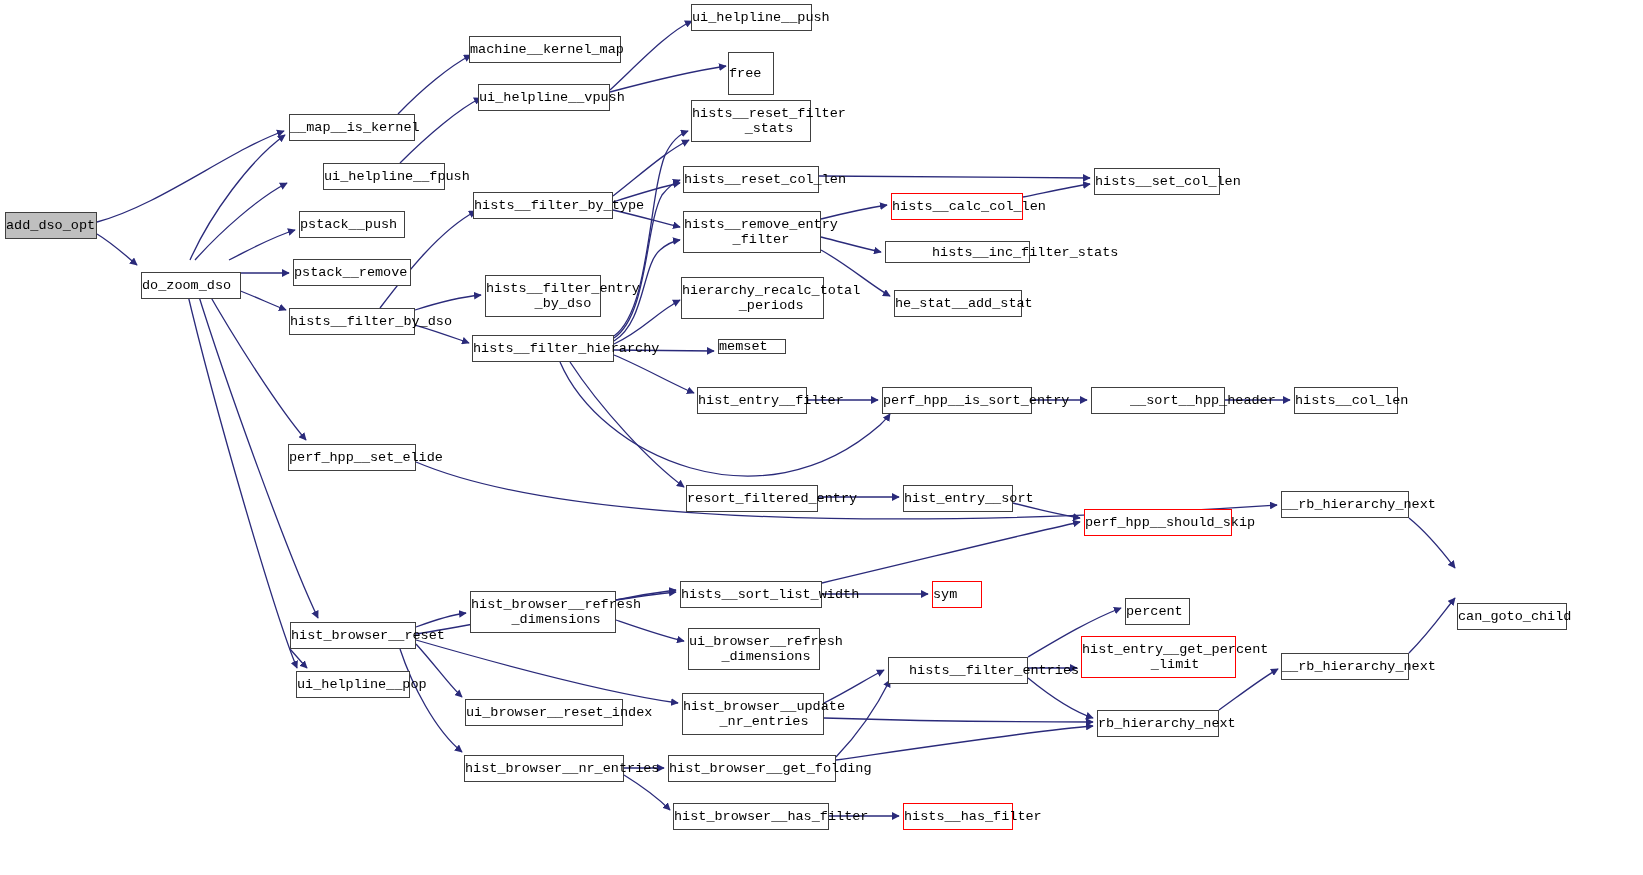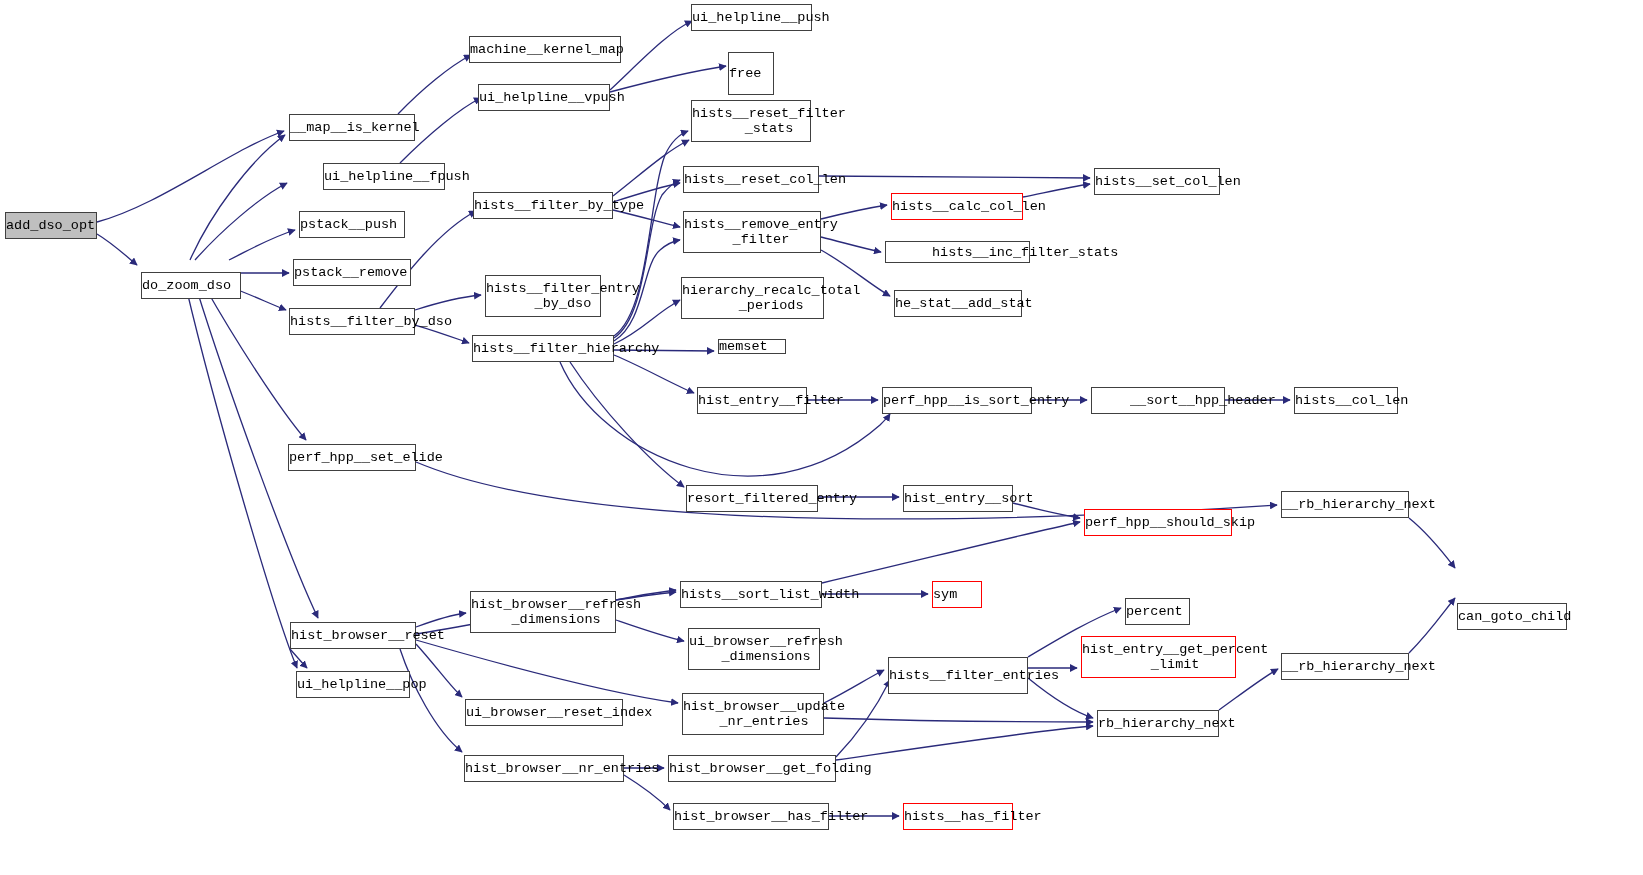--- a/index.html
+++ b/index.html
@@ -162,21 +162,21 @@
 _nr_entries</span></div>
       <div class="node" style="left: 464px; top: 755px; width: 160px; height: 27px;"><span>hist_browser__nr_entries</span></div>
       <div class="node" style="left: 668px; top: 755px; width: 168px; height: 27px;"><span>hist_browser__get_folding</span></div>
       <div class="node" style="left: 673px; top: 803px; width: 156px; height: 27px;"><span>hist_browser__has_filter</span></div>
       <div class="node" style="left: 882px; top: 387px; width: 150px; height: 27px;"><span>perf_hpp__is_sort_entry</span></div>
       <div class="node red" style="left: 891px; top: 193px; width: 132px; height: 27px;"><span>hists__calc_col_len</span></div>
       <div class="node" style="left: 885px; top: 241px; width: 145px; height: 22px; padding-left: 46px;"><span>hists__inc_filter_stats</span></div>
       <div class="node" style="left: 894px; top: 290px; width: 128px; height: 27px;"><span>he_stat__add_stat</span></div>
       <div class="node" style="left: 903px; top: 485px; width: 110px; height: 27px;"><span>hist_entry__sort</span></div>
       <div class="node red" style="left: 932px; top: 581px; width: 50px; height: 27px;"><span>sym</span></div>
-      <div class="node" style="left: 888px; top: 657px; width: 140px; height: 37px;"><span>hists__filter_entries</span></div>
+      <div class="node" style="left: 888px; top: 657px; width: 140px; height: 27px; padding-left: 20px;"><span>hists__filter_entries</span></div>
       <div class="node" style="left: 1094px; top: 168px; width: 126px; height: 27px;"><span>hists__set_col_len</span></div>
       <div class="node" style="left: 1091px; top: 387px; width: 134px; height: 27px; padding-left: 38px;"><span>__sort__hpp_header</span></div>
       <div class="node red" style="left: 1084px; top: 509px; width: 148px; height: 27px;"><span>perf_hpp__should_skip</span></div>
       <div class="node" style="left: 1125px; top: 598px; width: 65px; height: 27px;"><span>percent</span></div>
       <div class="node red" style="left: 1081px; top: 636px; width: 155px; height: 42px;"><span>hist_entry__get_percent
 _limit</span></div>
       <div class="node" style="left: 1097px; top: 710px; width: 122px; height: 27px;"><span>rb_hierarchy_next</span></div>
       <div class="node red" style="left: 903px; top: 803px; width: 110px; height: 27px;"><span>hists__has_filter</span></div>
       <div class="node" style="left: 1294px; top: 387px; width: 104px; height: 27px;"><span>hists__col_len</span></div>
       <div class="node" style="left: 1281px; top: 491px; width: 128px; height: 27px;"><span>__rb_hierarchy_next</span></div>

